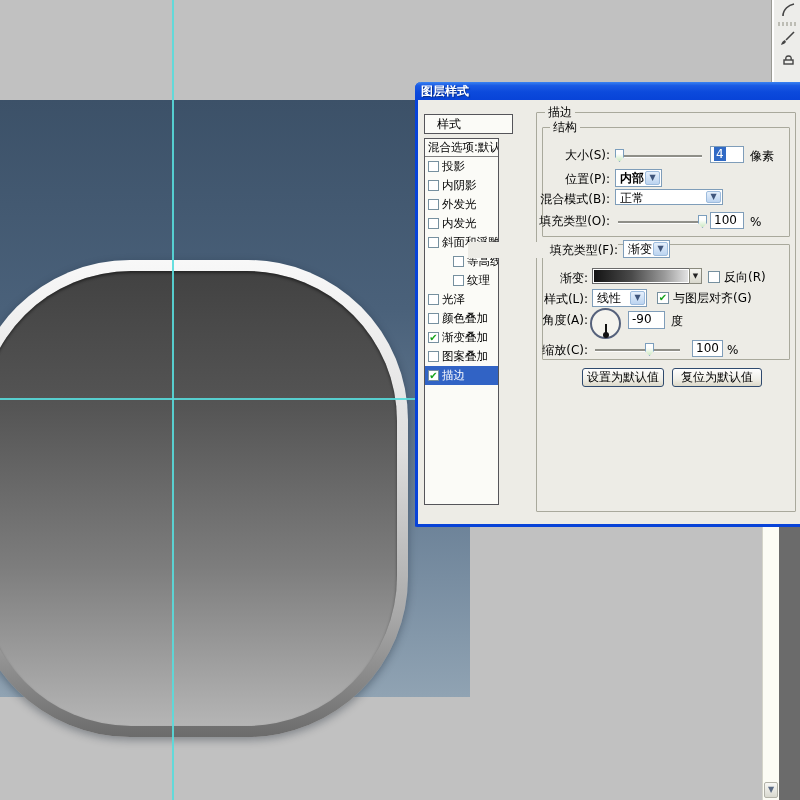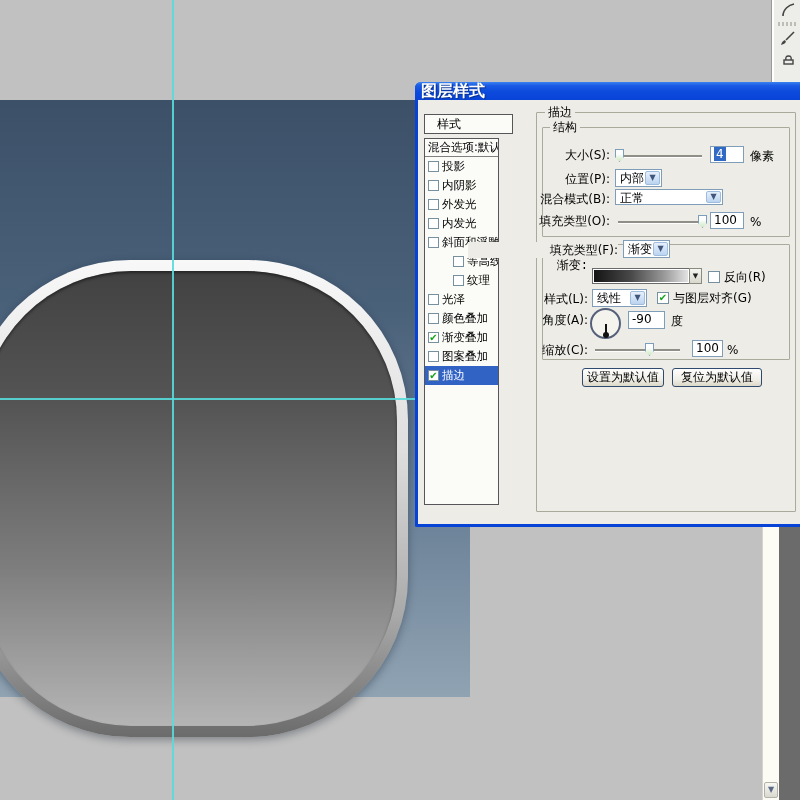--- a/index.html
+++ b/index.html
@@ -27,21 +27,21 @@
   .toolbox { position:absolute; left:771px; top:0; width:29px; height:82px; background:#ededea;
     border-left:1px solid #9a9a94; box-shadow:inset 2px 0 0 #fff; z-index:5; }
   .toolbox .grip { height:4px; margin:2px 3px 2px 6px; background:repeating-linear-gradient(90deg,#bdbdb5 0 2px,transparent 2px 4px); }
   .tool { width:22px; height:20px; margin-left:5px; display:flex; align-items:center; justify-content:center; }
 
   
   .dialog { position:absolute; left:415px; top:82px; width:388px; height:445px; z-index:10;
     background:#edece6; border:3px solid #0843d8; border-top:none; border-right:none; border-radius:6px 0 0 2px; }
   .titlebar { position:absolute; left:-3px; top:-0px; width:391px; height:18px; border-radius:6px 0 0 0;
     background:linear-gradient(to bottom,#3a83f1 0%,#1b5be4 20%,#0c4adc 55%,#0843d8 100%); display:flex; align-items:center; }
-  .titlebar .t { color:#fff; font-weight:bold; font-size:16px; padding-left:6px; text-shadow:1px 1px 1px #0a2f86; }
+  .titlebar .t { color:#fff; font-weight:bold; font-size:12px; padding-left:6px; text-shadow:1px 1px 1px #0a2f86; }
 
   
   .stylebox { position:absolute; background:#fbfbf7; border:1px solid #55555a; }
   .hdr { left:6px; top:32px; width:89px; height:20px; line-height:18px; padding-left:12px; }
   .list { left:6px; top:56px; width:75px; height:367px; overflow:hidden; }
   .blend-item { height:18px; line-height:17px; padding-left:3px; border-bottom:1px solid #808080; white-space:nowrap; font-size:11.5px; }
   .li { height:19px; display:flex; align-items:center; padding-left:3px; white-space:nowrap; cursor:default; }
   .li.ind { padding-left:28px; }
   .li.sel { background:#3163c5; color:#fff; }
   .cb { width:11px; height:11px; background:#fff; border:1px solid #76909f; margin-right:3px; flex:0 0 auto;
@@ -187,21 +187,21 @@
   <div class="grp" style="left:124px; top:45px; width:248px; height:110px;"></div>
   <div class="grp-label" style="left:132px; top:38px;">结构</div>
 
   <div class="rlabel" style="left:42px; top:65px; width:150px;">大小(S):</div>
   <div class="track" style="left:200px; top:73px; width:84px;"></div>
   <div class="thumb" style="left:197px; top:67px;"></div>
   <div class="vbox" style="left:292px; top:64px; width:34px; height:17px;"><span class="sel-txt">4</span></div>
   <div class="unit" style="left:332px; top:66px;">像素</div>
 
   <div class="rlabel" style="left:42px; top:89px; width:150px;">位置(P):</div>
-  <div class="dd" style="left:197px; top:87px; width:47px; height:18px;">
+  <div class="dd" style="left:197px; top:87px; width:47px; height:18px;font-weight:bold;">
     <span>内部</span>
     <span class="arr">▼</span>
   </div>
 
   <div class="rlabel" style="left:42px; top:109px; width:150px;">混合模式(B):</div>
   <div class="dd" style="left:197px; top:107px; width:108px; height:16px;">
     <span>正常</span>
     <span class="arr">▼</span>
   </div>
 
@@ -212,21 +212,21 @@
   <div class="unit" style="left:332px; top:132px;">%</div>
 
   <div class="grp" style="left:124px; top:162px; width:248px; height:116px;"></div>
 
   <div class="rlabel" style="left:50px; top:160px; width:150px; background:#edece6;">填充类型(F):</div>
   <div class="dd" style="left:205px; top:158px; width:47px; height:18px;">
     <span>渐变</span>
     <span class="arr">▼</span>
   </div>
 
-  <div class="rlabel" style="left:20px; top:176px; width:150px;font-family:Liberation Mono, monospace;">渐变:</div>
+  <div class="rlabel" style="left:20px; top:188px; width:150px;">渐变:</div>
   <div class="gbar" style="left:174px; top:186px; width:98px; height:16px;">
       <div class="g"></div>
     </div>
   <div class="gbtn" style="left:271px; top:186px; width:13px; height:16px;">▼</div>
   <div class="ckb" style="left:290px; top:189px;"></div>
   <div class="ck-label" style="left:306px; top:188px;">反向(R)</div>
 
   <div class="rlabel" style="left:20px; top:209px; width:150px;">样式(L):</div>
   <div class="dd" style="left:174px; top:207px; width:55px; height:18px;">
     <span>线性</span>

